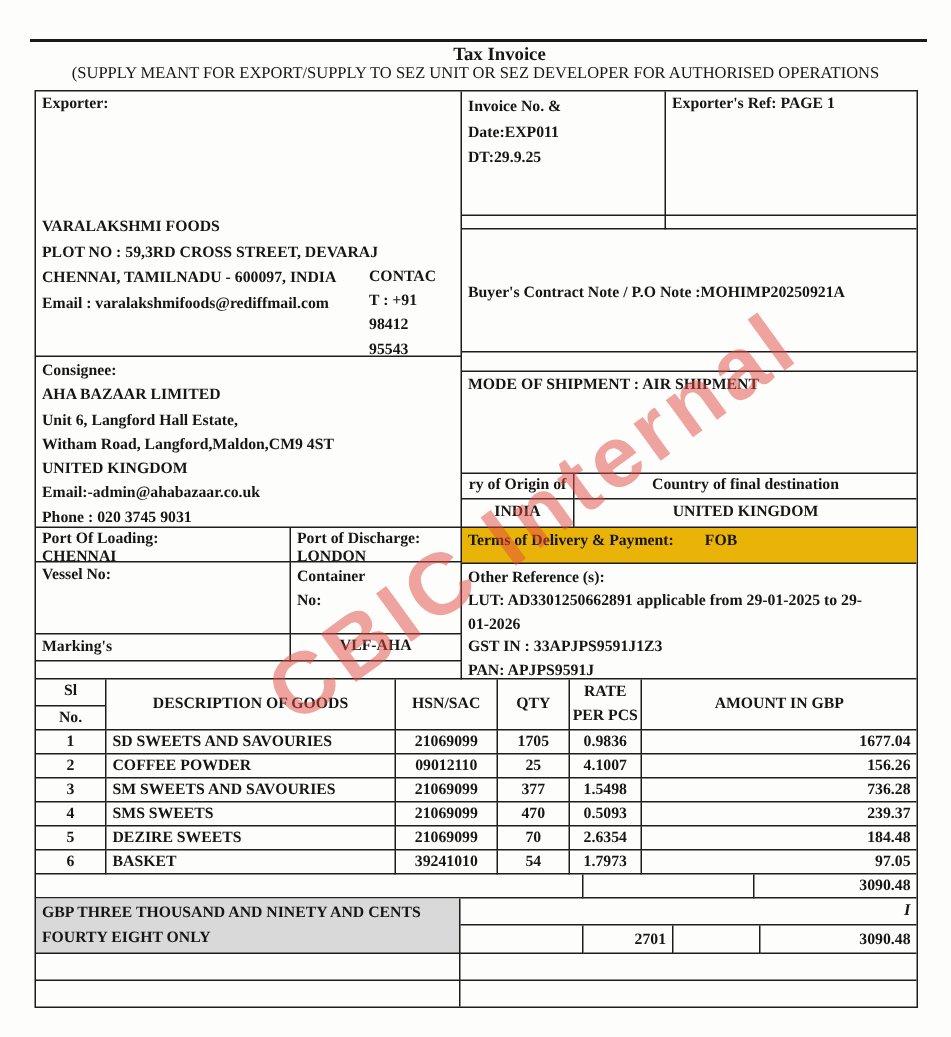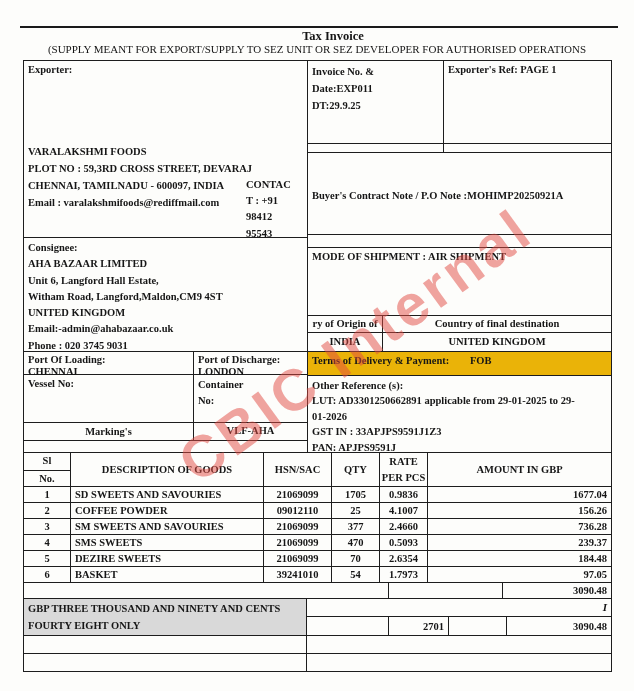--- a/index.html
+++ b/index.html
@@ -136,21 +136,21 @@
     </div>
 
     <div class="cell bb pad" style="left:284px;top:315px;width:303px;height:77px;line-height:15.4px;">
       <div>Other Reference (s):</div>
       <div>LUT: AD3301250662891  applicable from 29-01-2025  to  29-</div>
       <div>01-2026</div>
       <div>GST IN : 33APJPS9591J1Z3</div>
       <div>PAN:  APJPS9591J</div>
     </div>
 
-    <div class="cell br bb pad" style="left:0;top:362px;width:170px;height:18px;line-height:14px;text-align:center;">
+    <div class="cell br bb pad" style="left:0;top:362px;width:170px;height:18px;line-height:14px;">
       <span>Marking's</span>
     </div>
     <div class="cell br bb center" style="left:170px;top:362px;width:114px;height:18px;line-height:16px;">
       <span>VLF-AHA</span>
     </div>
     <div class="cell br bb" style="left:0;top:380px;width:284px;height:12px;"></div>
 
     <div class="cell br bb" style="left:0;top:392px;width:47px;height:34px;">
       <div class="center" style="border-bottom:1.2px solid #1d1d1d;height:17px;line-height:16px;">Sl</div>
       <div class="center" style="height:16px;line-height:16px;text-align:center;">No.</div>
@@ -183,21 +183,21 @@
     <div class="cell br bb goods-left" style="left:47px;top:442px;width:193px;height:16px;">COFFEE POWDER</div>
     <div class="cell br bb goods-cell" style="left:240px;top:442px;width:68px;height:16px;">09012110</div>
     <div class="cell br bb goods-cell" style="left:308px;top:442px;width:48px;height:16px;">25</div>
     <div class="cell br bb goods-cell" style="left:356px;top:442px;width:48px;height:16px;">4.1007</div>
     <div class="cell bb goods-right" style="left:404px;top:442px;width:183px;height:16px;">156.26</div>
 
     <div class="cell br bb goods-cell" style="left:0;top:458px;width:47px;height:16px;">3</div>
     <div class="cell br bb goods-left" style="left:47px;top:458px;width:193px;height:16px;">SM SWEETS AND SAVOURIES</div>
     <div class="cell br bb goods-cell" style="left:240px;top:458px;width:68px;height:16px;">21069099</div>
     <div class="cell br bb goods-cell" style="left:308px;top:458px;width:48px;height:16px;">377</div>
-    <div class="cell br bb goods-cell" style="left:356px;top:458px;width:48px;height:16px;">2.4660</div>
+    <div class="cell br bb goods-cell" style="left:356px;top:458px;width:48px;height:16px;">1.5498</div>
     <div class="cell bb goods-right" style="left:404px;top:458px;width:183px;height:16px;">736.28</div>
 
     <div class="cell br bb goods-cell" style="left:0;top:474px;width:47px;height:16px;">4</div>
     <div class="cell br bb goods-left" style="left:47px;top:474px;width:193px;height:16px;">SMS SWEETS</div>
     <div class="cell br bb goods-cell" style="left:240px;top:474px;width:68px;height:16px;">21069099</div>
     <div class="cell br bb goods-cell" style="left:308px;top:474px;width:48px;height:16px;">470</div>
     <div class="cell br bb goods-cell" style="left:356px;top:474px;width:48px;height:16px;">0.5093</div>
     <div class="cell bb goods-right" style="left:404px;top:474px;width:183px;height:16px;">239.37</div>
 
     <div class="cell br bb goods-cell" style="left:0;top:490px;width:47px;height:16px;">5</div>

